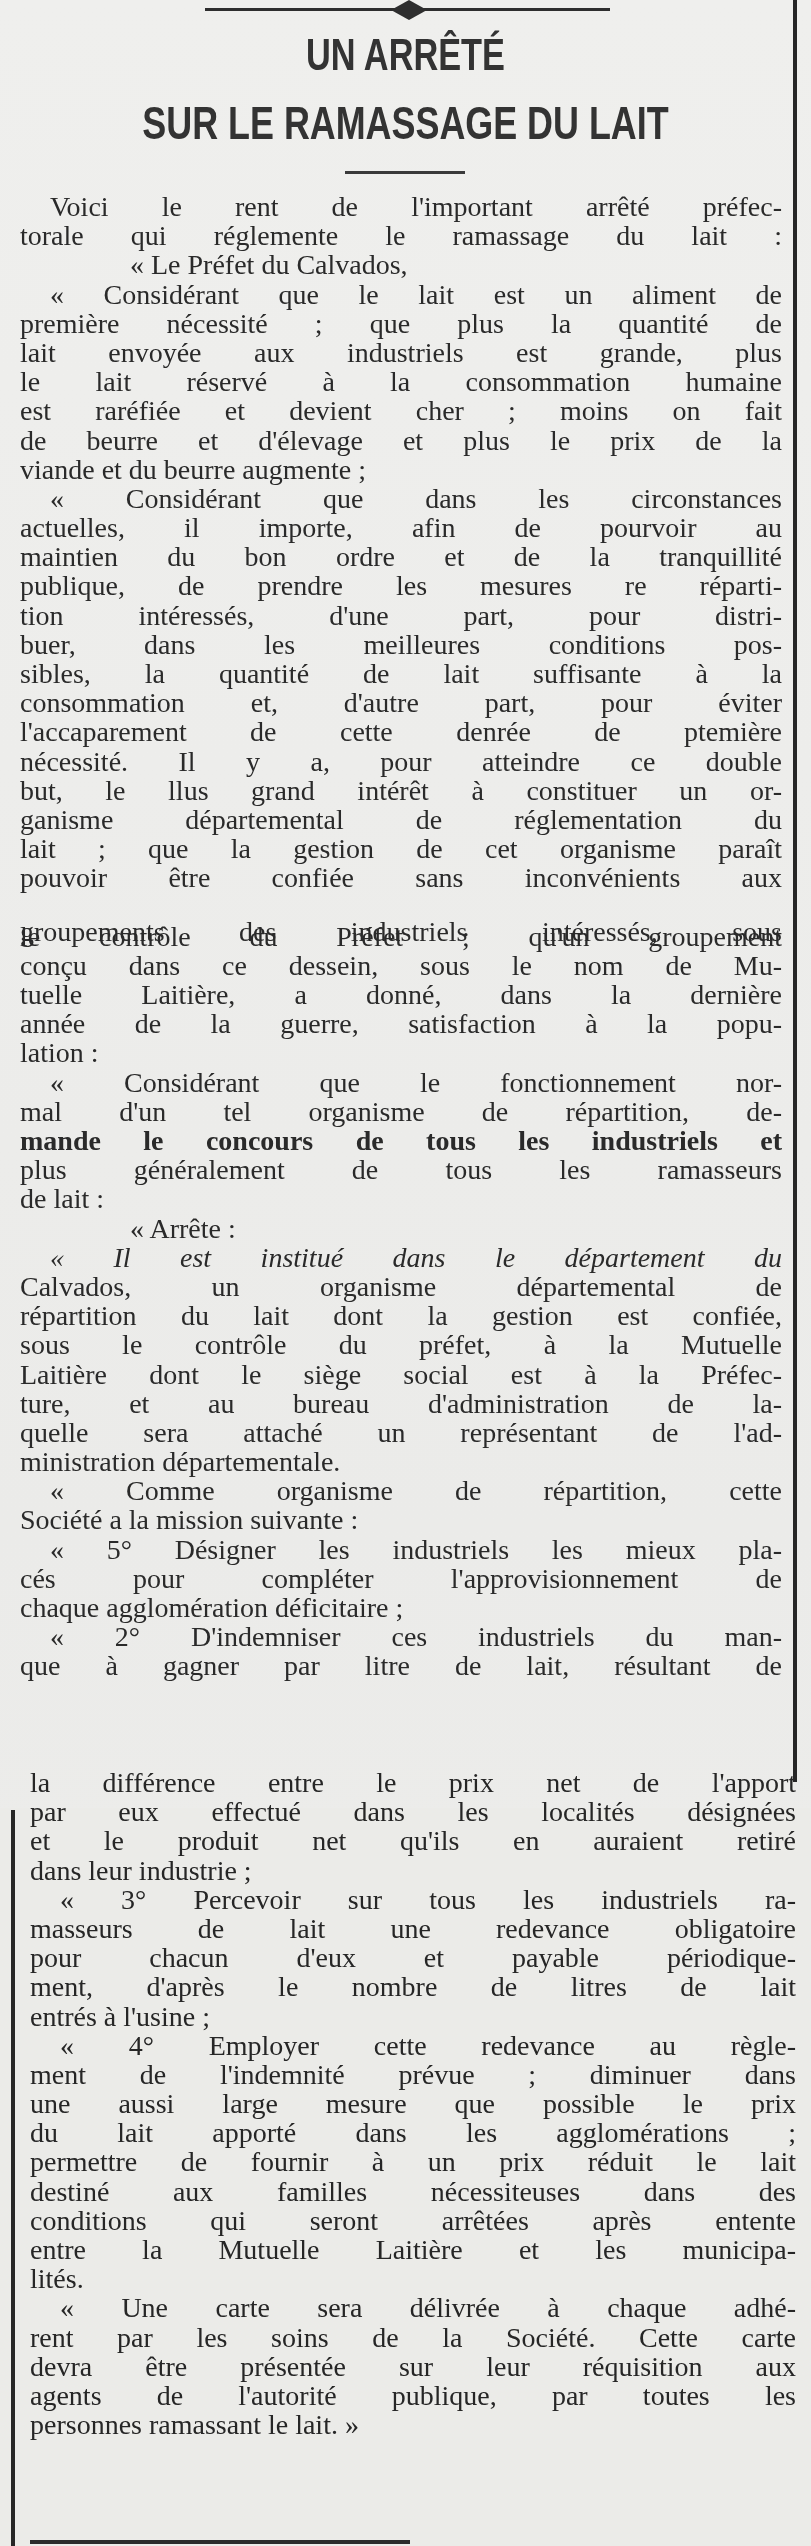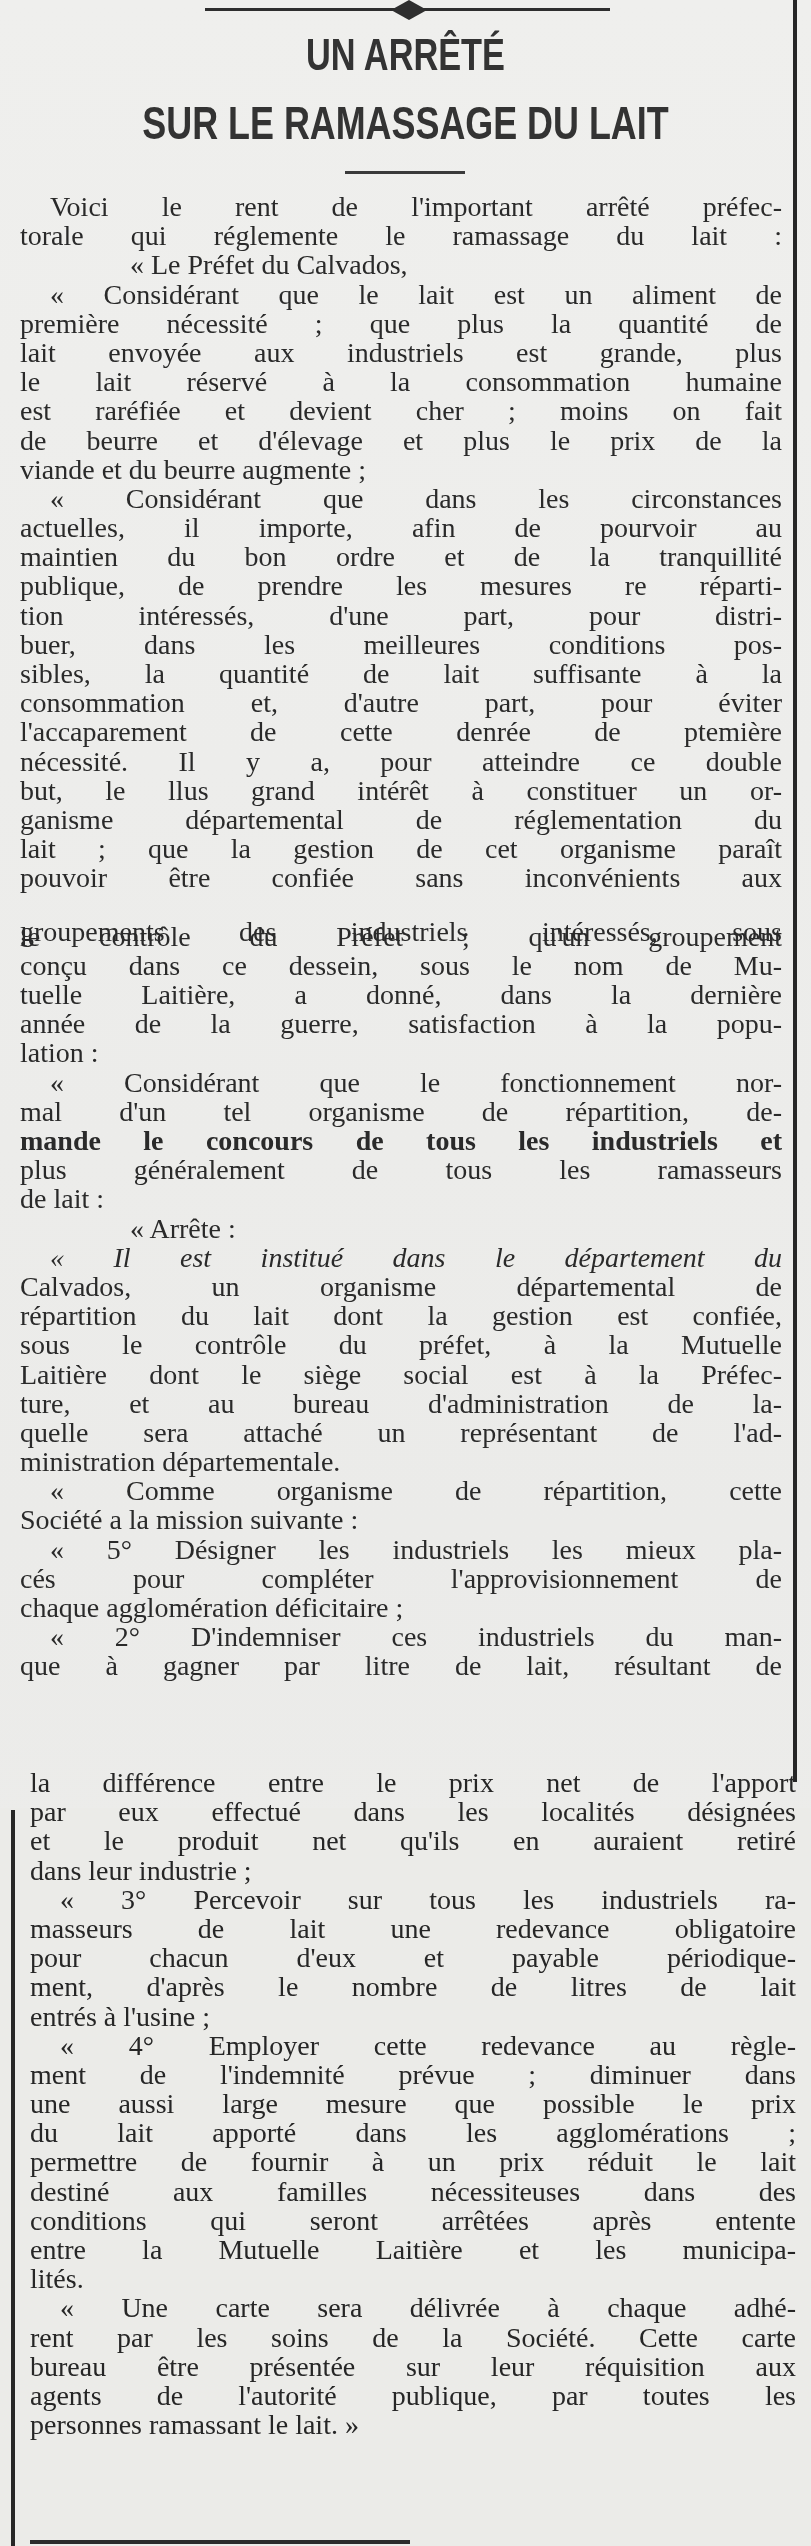--- a/index.html
+++ b/index.html
@@ -161,19 +161,19 @@
       <div class="ln"><span class="t" style="width: 766px; display: inline-block;">ment de l'indemnité prévue ; diminuer dans</span></div>
       <div class="ln"><span class="t" style="width: 766px; display: inline-block;">une aussi large mesure que possible le prix</span></div>
       <div class="ln"><span class="t" style="width: 766px; display: inline-block;">du lait apporté dans les agglomérations ;</span></div>
       <div class="ln"><span class="t" style="width: 766px; display: inline-block;">permettre de fournir à un prix réduit le lait</span></div>
       <div class="ln"><span class="t" style="width: 766px; display: inline-block;">destiné aux familles nécessiteuses dans des</span></div>
       <div class="ln"><span class="t" style="width: 766px; display: inline-block;">conditions qui seront arrêtées après entente</span></div>
       <div class="ln"><span class="t" style="width: 766px; display: inline-block;">entre la Mutuelle Laitière et les municipa-</span></div>
       <div class="ln last"><span class="t" style="width: auto; display: inline-block;">lités.</span></div>
       <div class="ln ind1"><span class="t" style="width: 736px; display: inline-block;">« Une carte sera délivrée à chaque adhé-</span></div>
       <div class="ln"><span class="t" style="width: 766px; display: inline-block;">rent par les soins de la Société. Cette carte</span></div>
-      <div class="ln"><span class="t" style="width: 766px; display: inline-block;">bureau être présentée sur leur réquisition aux</span></div>
+      <div class="ln"><span class="t" style="width: 766px; display: inline-block;">devra être présentée sur leur réquisition aux</span></div>
       <div class="ln"><span class="t" style="width: 766px; display: inline-block;">agents de l'autorité publique, par toutes les</span></div>
       <div class="ln last"><span class="t" style="width: auto; display: inline-block;">personnes ramassant le lait. »</span></div>
     </div>
 
   <div class="bottom-rule"></div>
 </div>
 
 </body></html>

